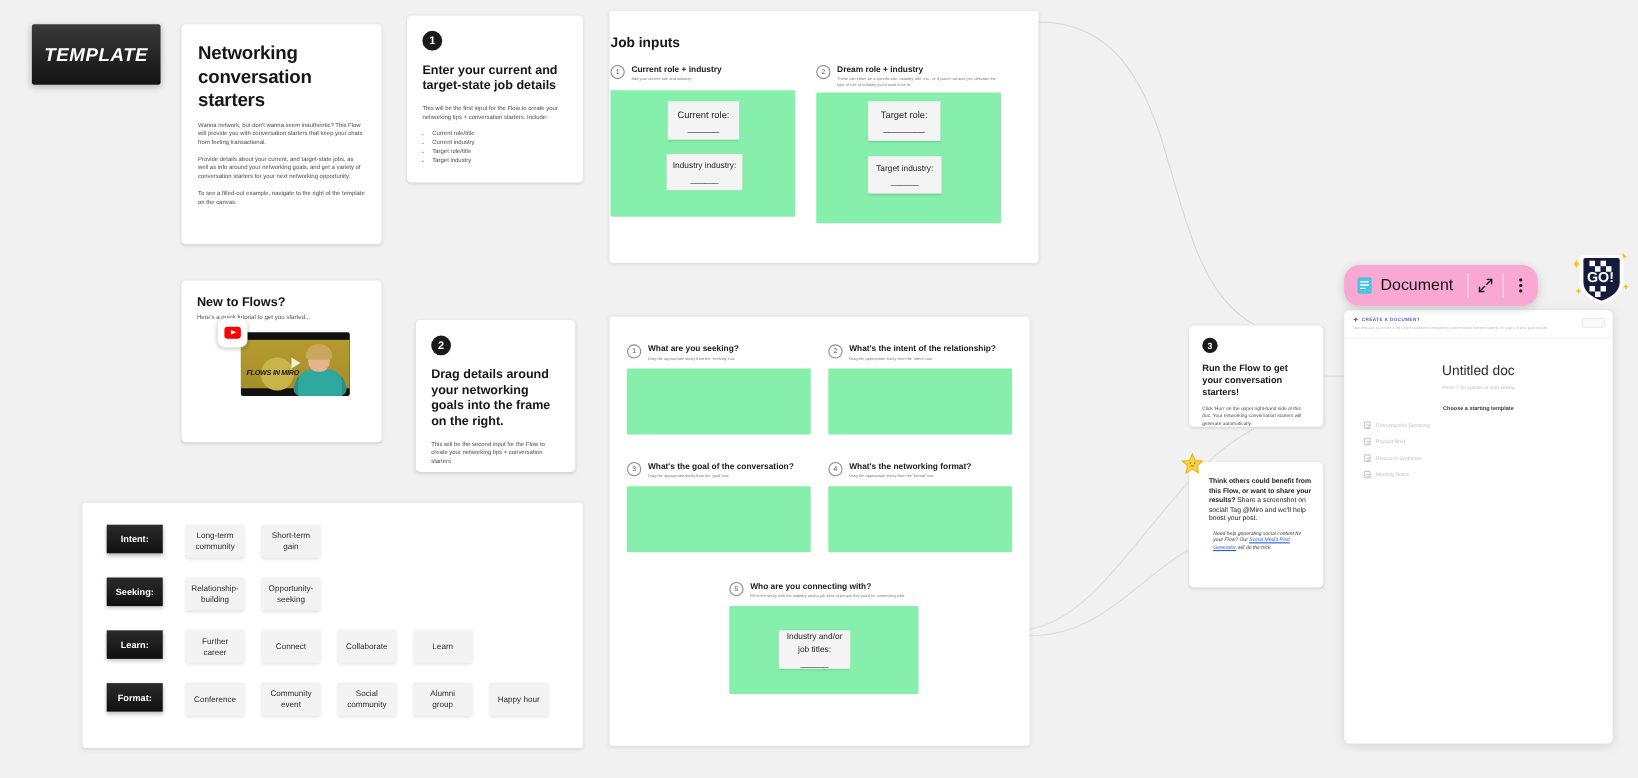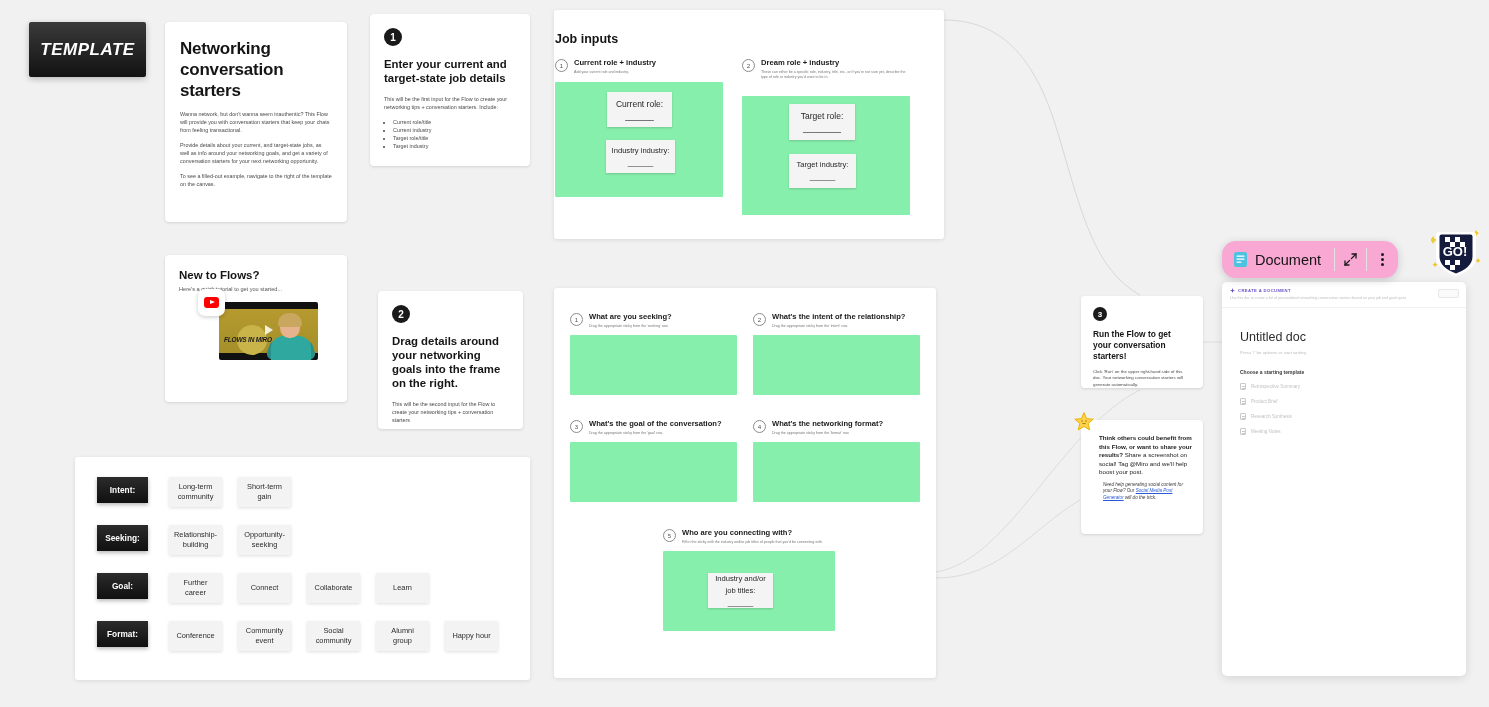--- a/index.html
+++ b/index.html
@@ -153,21 +153,21 @@
 
   .doc-panel {
     position: absolute; left: 1222px; top: 282px; width: 244px; height: 394px;
     background: #fff; border-radius: 5px; box-shadow: 0 2px 10px rgba(0,0,0,.12); z-index: 3;
     overflow: hidden;
   }
   .doc-head { padding: 6px 8px 6px 8px; border-bottom: 1px solid #f0f0f0; position: relative; }
   .doc-head-title { font-size: 4.2px; font-weight: bold; color:#6b51c7; letter-spacing:.4px; text-transform: uppercase; display:flex; align-items:center; gap:3px;}
   .doc-head-sub { font-size: 3.6px; color:#bdbdbd; margin-top: 3px; line-height: 5px; }
   .doc-head-btn { position: absolute; right: 7px; top: 7px; width: 21px; height: 9px; border:1px solid #e8e8e8; border-radius:2px; background:#fafafa; }
-  .doc-body { padding: 22px 18px; }
+  .doc-body { padding: 22px 18px; text-align: center; }
   .doc-body h3 { font-size: 12.5px; color:#2b2b2b; font-weight: normal; }
   .doc-body .hint { font-size: 4.4px; color:#bcbcbc; margin-top: 6px; }
   .doc-body .choose { font-size: 5px; color:#3a3a3a; font-weight: bold; margin-top: 14px; }
   .tpl-item { display:flex; align-items:center; gap:5px; margin-top: 8px; }
   .tpl-ico { width: 6px; height: 7px; border:.7px solid #c9c9c9; border-radius:1px; position:relative; flex:0 0 auto; }
   .tpl-ico::after { content:""; position:absolute; left:1.2px; top:1.6px; width:3.4px; height:.7px; background:#c9c9c9; box-shadow:0 2px 0 #c9c9c9; }
   .tpl-label { font-size: 4.6px; color:#c2c2c2; }
 
   
   .go-badge { position: absolute; left: 1431px; top: 226px; width: 50px; height: 54px; z-index: 5; }
@@ -254,21 +254,21 @@
         </div>
       </div>
       <div style="width:168px;">
         <div class="q-head">
           <div class="q-num">2</div>
           <div>
             <div class="q-title">Dream role + industry</div>
             <div class="q-sub">These can either be a specific role, industry, title, etc., or if you're not sure yet, describe the type of role or industry you'd want to be in.</div>
           </div>
         </div>
-        <div class="cyan" style="margin-top:16px; height:119px; position:relative;">
+        <div class="cyan" style="margin-top:4px; height:119px; position:relative;">
           <div class="sticky" style="position:absolute; left:47px; top:8px; width:66px; height:36px;">Target role: ________</div>
           <div class="sticky" style="position:absolute; left:47px; top:58px; width:67px; height:34px; font-size:7.6px;">Target industry: ______</div>
         </div>
       </div>
     </div>
   </div>
 
   <div class="frame goals-frame">
     <div style="display:flex; gap:16px; margin-top:12px;">
       <div style="width:168px;">
@@ -333,21 +333,21 @@
       <div class="tag-label">Intent:</div>
       <div class="tag w1">Long-term community</div>
       <div class="tag w1">Short-term gain</div>
     </div>
     <div class="tag-row">
       <div class="tag-label">Seeking:</div>
       <div class="tag w1">Relationship-building</div>
       <div class="tag w1">Opportunity-seeking</div>
     </div>
     <div class="tag-row">
-      <div class="tag-label">Goal:</div>
+      <div class="tag-label">Learn:</div>
       <div class="tag w1">Further career</div>
       <div class="tag w1">Connect</div>
       <div class="tag w1">Collaborate</div>
       <div class="tag w1">Learn</div>
     </div>
     <div class="tag-row">
       <div class="tag-label">Format:</div>
       <div class="tag w1">Conference</div>
       <div class="tag w1">Community event</div>
       <div class="tag w1">Social community</div>

